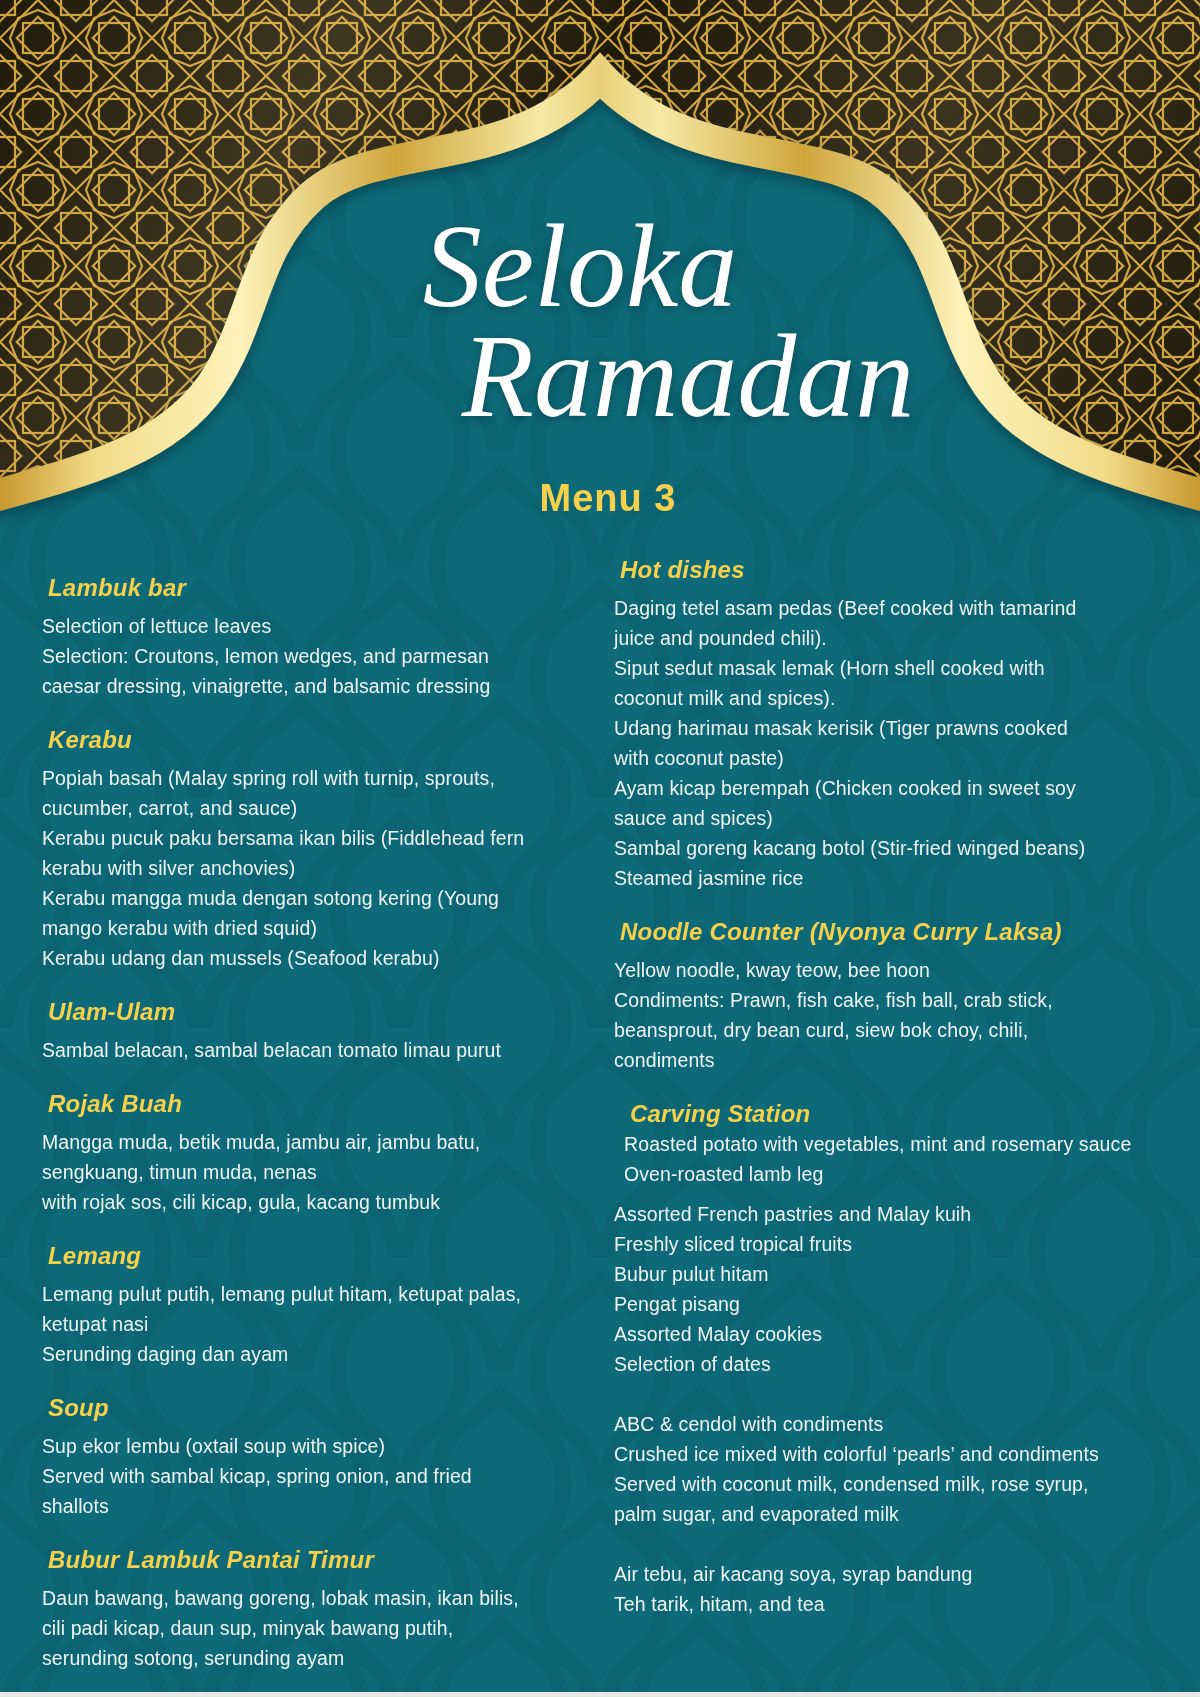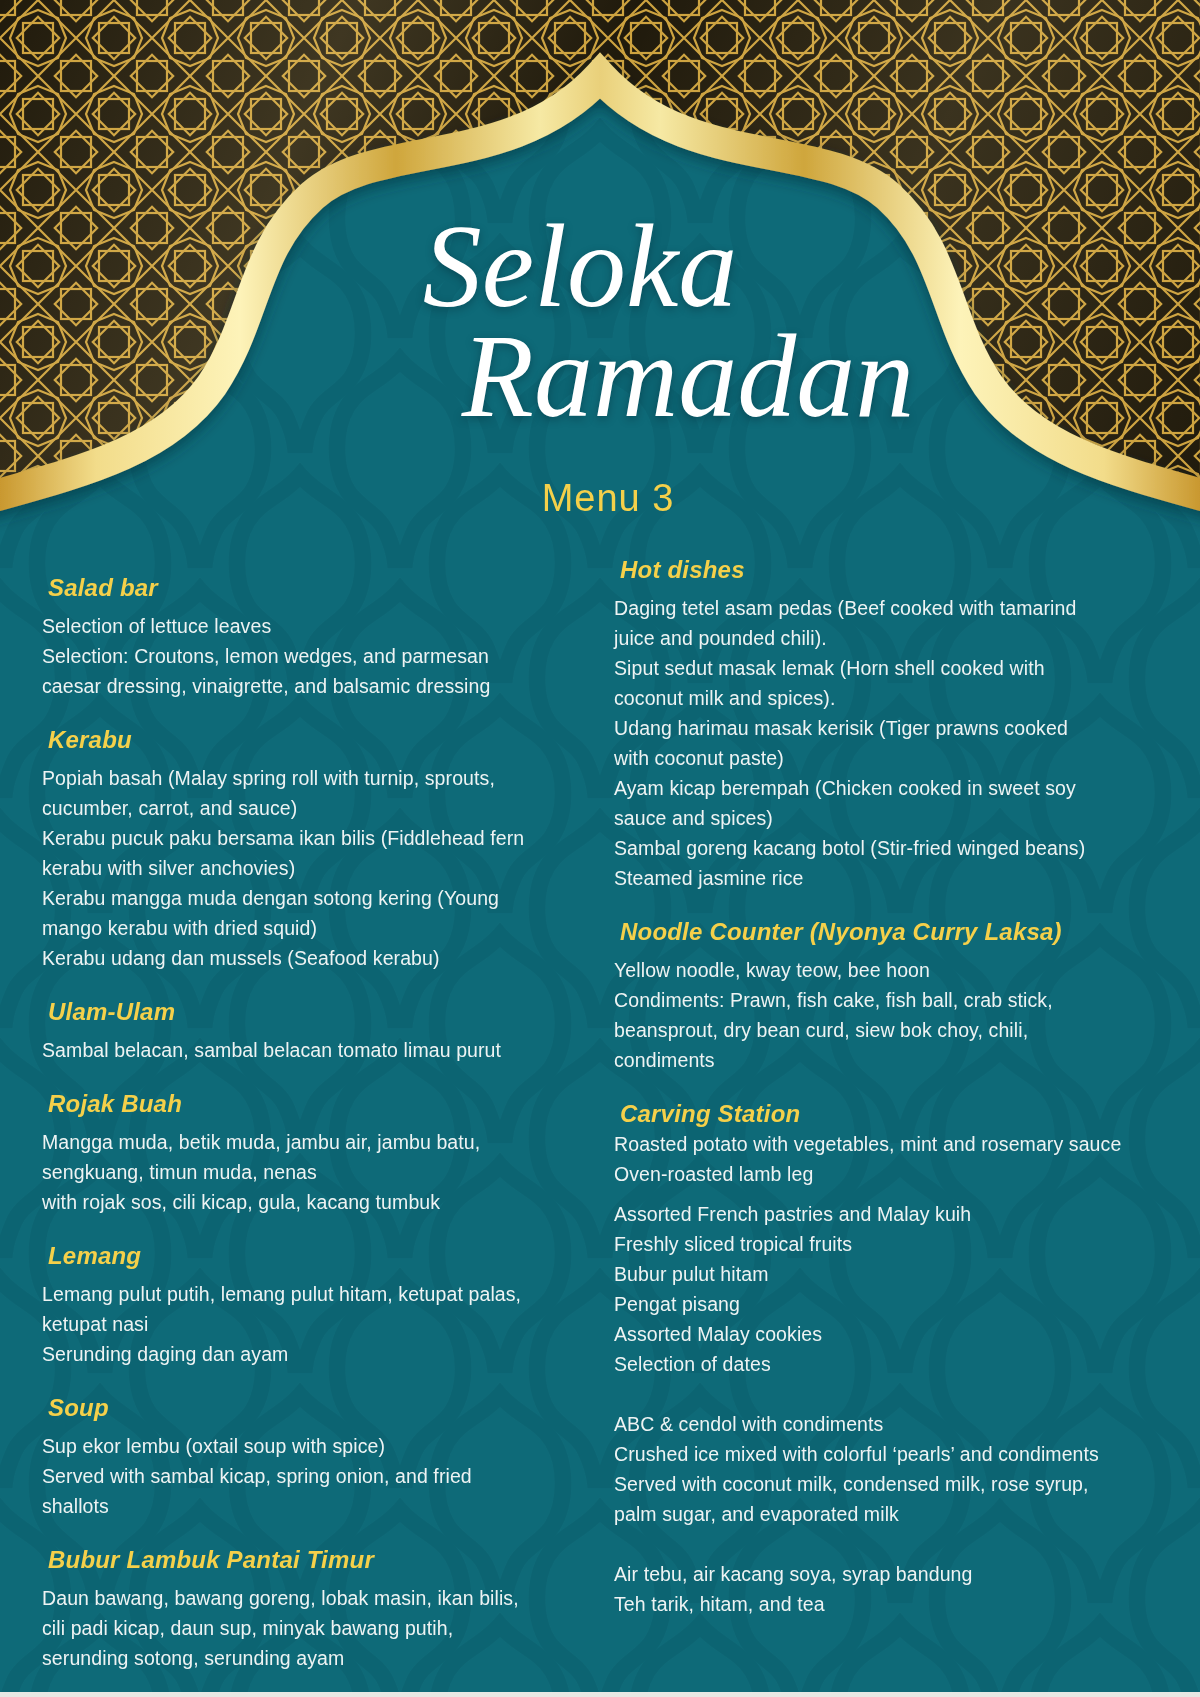--- a/index.html
+++ b/index.html
@@ -24,29 +24,29 @@
     transform:translateX(-50%);
     line-height:1;
   }
   .title-1{left:580px;top:208px;font-size:118px;}
   .title-2{left:688px;top:318px;font-size:118px;}
   .menu-label{
     position:absolute;z-index:2;
     left:608px;top:477px;
     transform:translateX(-50%);
     color:var(--heading-yellow,#f5d04a);
-    font-size:38px;font-weight:normal;
+    font-size:38px;font-weight:bold;
     letter-spacing:1px;
     white-space:nowrap;
   }
   .col{position:absolute;z-index:2;}
   .col-left{left:42px;top:573px;width:560px;}
   .col-right{left:614px;top:555px;width:575px;}
   .menu-section{margin:0 0 24px 0;}
-  .menu-section.tight{margin-bottom:10px;}
+  .menu-section.tight{margin-bottom:10px;margin-left:10px;}
   .menu-section h3{
     margin:0 0 8px 0;
     padding-left:6px;
     color:var(--heading-yellow,#f5d04a);
     font-size:24px;
     font-weight:bold;
     font-style:italic;
     line-height:30px;
     letter-spacing:.2px;
     white-space:nowrap;
@@ -152,21 +152,21 @@
              C 688,172 822,138 888,196 C 948,250 944,320 988,385 C 1035,452 1120,472 1220,500" fill="none" stroke="url(#goldband)" stroke-width="32" stroke-miterlimit="8" filter="url(#bandshadow)"></path>
   </svg>
 
   <div class="title title-1">Seloka</div>
   <div class="title title-2">Ramadan</div>
 
   <div class="menu-label">Menu 3</div>
 
   <div class="col col-left" id="col-left">
       <section class="menu-section">
-        <h3>Salad bar</h3>
+        <h3>Lambuk bar</h3>
         <div class="menu-line">Selection of lettuce leaves</div>
         <div class="menu-line">Selection: Croutons, lemon wedges, and parmesan</div>
         <div class="menu-line">caesar dressing, vinaigrette, and balsamic dressing</div>
       </section>
       <section class="menu-section">
         <h3>Kerabu</h3>
         <div class="menu-line">Popiah basah (Malay spring roll with turnip, sprouts,</div>
         <div class="menu-line">cucumber, carrot, and sauce)</div>
         <div class="menu-line">Kerabu pucuk paku bersama ikan bilis (Fiddlehead fern</div>
         <div class="menu-line">kerabu with silver anchovies)</div>

